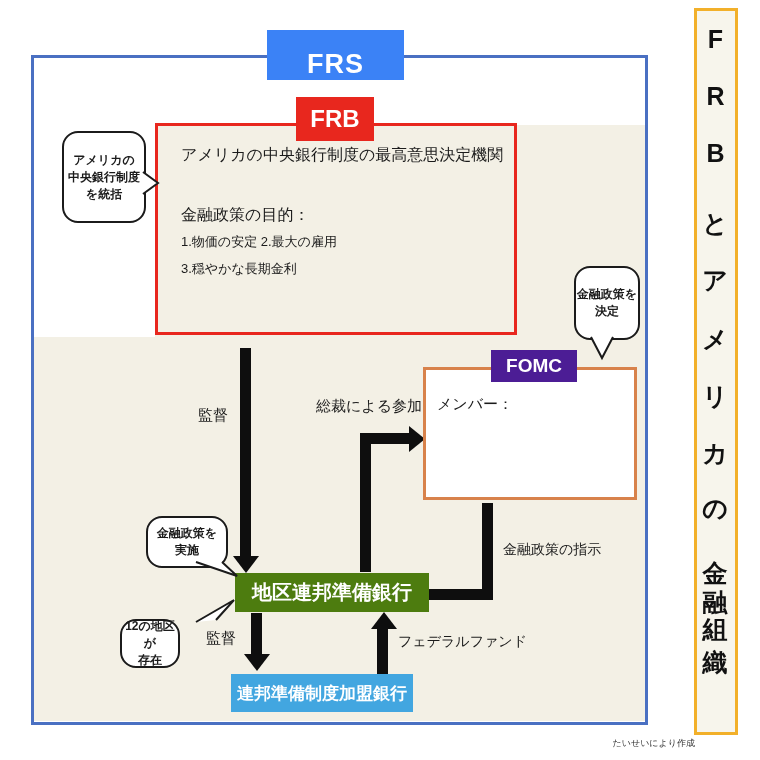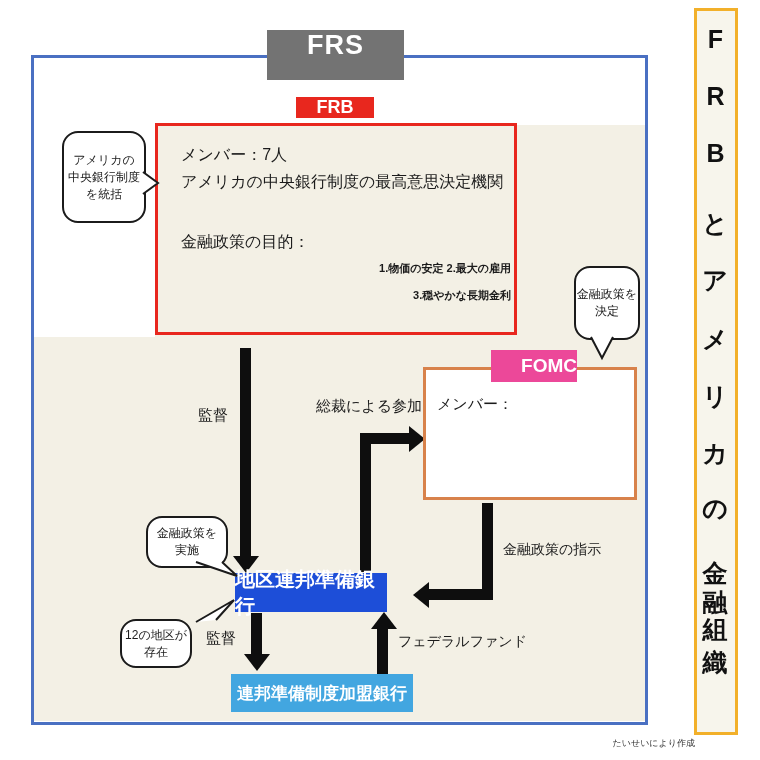--- a/index.html
+++ b/index.html
@@ -9,36 +9,36 @@
     color:#1b1b1b;overflow:hidden;
   }
   .abs{position:absolute;box-sizing:border-box;}
 
   
   .beige-area{left:34px;top:125px;width:611px;height:596px;background:#f3f0e5;}
   .white-patch{left:34px;top:125px;width:121px;height:212px;background:#ffffff;}
   .main-border{left:31px;top:55px;width:617px;height:670px;border:3px solid #4a70c2;background:transparent;}
 
   
-  .frs-box{left:267px;top:30px;width:137px;height:50px;background:#737373;
-    color:#fff;font-weight:bold;font-size:27px;display:flex;align-items:flex-start;justify-content:center;letter-spacing:1px;}
+  .frs-box{left:267px;top:30px;width:137px;height:50px;background:#3b82f6;
+    color:#fff;font-weight:bold;font-size:27px;display:flex;align-items:flex-end;justify-content:center;letter-spacing:1px;}
   .frb-box{left:155px;top:123px;width:362px;height:212px;border:3px solid #e8271e;}
-  .frb-tab{left:296px;top:97px;width:78px;height:21px;background:#e8271e;
-    color:#fff;font-weight:bold;font-size:18px;display:flex;align-items:center;justify-content:center;}
+  .frb-tab{left:296px;top:97px;width:78px;height:44px;background:#e8271e;
+    color:#fff;font-weight:bold;font-size:24px;display:flex;align-items:center;justify-content:center;}
   .frb-text{left:181px;top:141px;width:330px;font-size:16px;line-height:27px;}
   .frb-text .goal-head{margin-top:33px;}
-  .frb-text .bold{font-weight:bold;font-size:11px;text-align:right;}
+  .frb-text .bold{font-weight:normal;font-size:13px;}
 
   .fomc-box{left:423px;top:367px;width:214px;height:133px;border:3px solid #d8824b;background:#ffffff;}
-  .fomc-tab{left:491px;top:350px;width:86px;height:32px;background:#ec4899;
-    color:#fff;font-weight:bold;font-size:19px;display:flex;align-items:center;justify-content:flex-end;}
+  .fomc-tab{left:491px;top:350px;width:86px;height:32px;background:#4c1d95;
+    color:#fff;font-weight:bold;font-size:19px;display:flex;align-items:center;justify-content:center;}
   .fomc-text{left:437px;top:390px;width:195px;font-size:15px;line-height:28px;}
 
   
-  .green-box{left:235px;top:573px;width:152px;height:39px;background:#1d4ed8;
+  .green-box{left:235px;top:573px;width:194px;height:39px;background:#4d7c0f;
     color:#fff;font-weight:bold;font-size:20px;display:flex;align-items:center;justify-content:center;}
   .blue-box{left:231px;top:674px;width:182px;height:38px;background:#42a6e0;
     color:#fff;font-weight:bold;font-size:17px;display:flex;align-items:center;justify-content:center;}
 
   
   .bar{background:#0e0e0e;}
   .a1-bar{left:240px;top:348px;width:11px;height:210px;}
   .a1-head{left:233px;top:556px;width:0;height:0;border-left:13px solid transparent;border-right:13px solid transparent;border-top:17px solid #0e0e0e;}
   .a2-vbar{left:360px;top:433px;width:11px;height:139px;}
   .a2-hbar{left:360px;top:433px;width:50px;height:11px;}
@@ -54,25 +54,25 @@
   .arrow-label{font-size:15px;color:#1b1b1b;white-space:nowrap;}
   .lbl-supervise-top{left:198px;top:406px;}
   .lbl-participation{left:316px;top:397px;font-family:Liberation Serif, serif;}
   .lbl-policy{left:503px;top:541px;font-size:14px;}
   .lbl-supervise-bottom{left:206px;top:629px;}
   .lbl-fedfunds{left:398px;top:633px;font-size:14px;}
 
   
   .bubble{background:#ffffff;border:2px solid #1b1b1b;border-radius:16px;
     display:flex;align-items:center;justify-content:center;text-align:center;
-    font-size:12px;font-weight:normal;line-height:17px;white-space:pre-line;}
+    font-size:12px;font-weight:bold;line-height:17px;white-space:pre-line;}
   .b-oversee{left:62px;top:131px;width:84px;height:92px;}
   .b-decide{left:574px;top:266px;width:66px;height:74px;}
   .b-implement{left:146px;top:516px;width:82px;height:52px;}
-  .b-districts{left:120px;top:619px;width:72px;height:49px;}
+  .b-districts{left:120px;top:619px;width:60px;height:49px;}
   .tail{overflow:visible;}
 
   
   .side-banner{left:694px;top:8px;width:44px;height:727px;border:3px solid #f2b02a;background:#f7f5ec;
     display:flex;justify-content:center;}
   .side-banner-text{writing-mode:vertical-lr;text-orientation:upright;
     font-size:25px;font-weight:bold;letter-spacing:29px;padding-top:14px;color:#111;}
 
   .credit{left:560px;top:737px;width:135px;text-align:right;font-size:9px;color:#333;}
 </style>
@@ -85,21 +85,20 @@
 
 <div class="abs frs-box">
   <span>FRS</span>
 </div>
 
 <div class="abs frb-box"></div>
 <div class="abs frb-tab">
   <span>FRB</span>
 </div>
 <div class="abs frb-text">
-  <div>メンバー：7人</div>
   <div>アメリカの中央銀行制度の最高意思決定機関</div>
   <div class="goal-head">金融政策の目的：</div>
   <div class="bold">1.物価の安定 2.最大の雇用</div>
   <div class="bold">3.穏やかな長期金利</div>
 </div>
 
 <div class="abs bubble b-oversee">アメリカの
 中央銀行制度
 を統括</div>
 <svg class="abs tail" style="left:140px;top:168px;" width="26" height="30">

